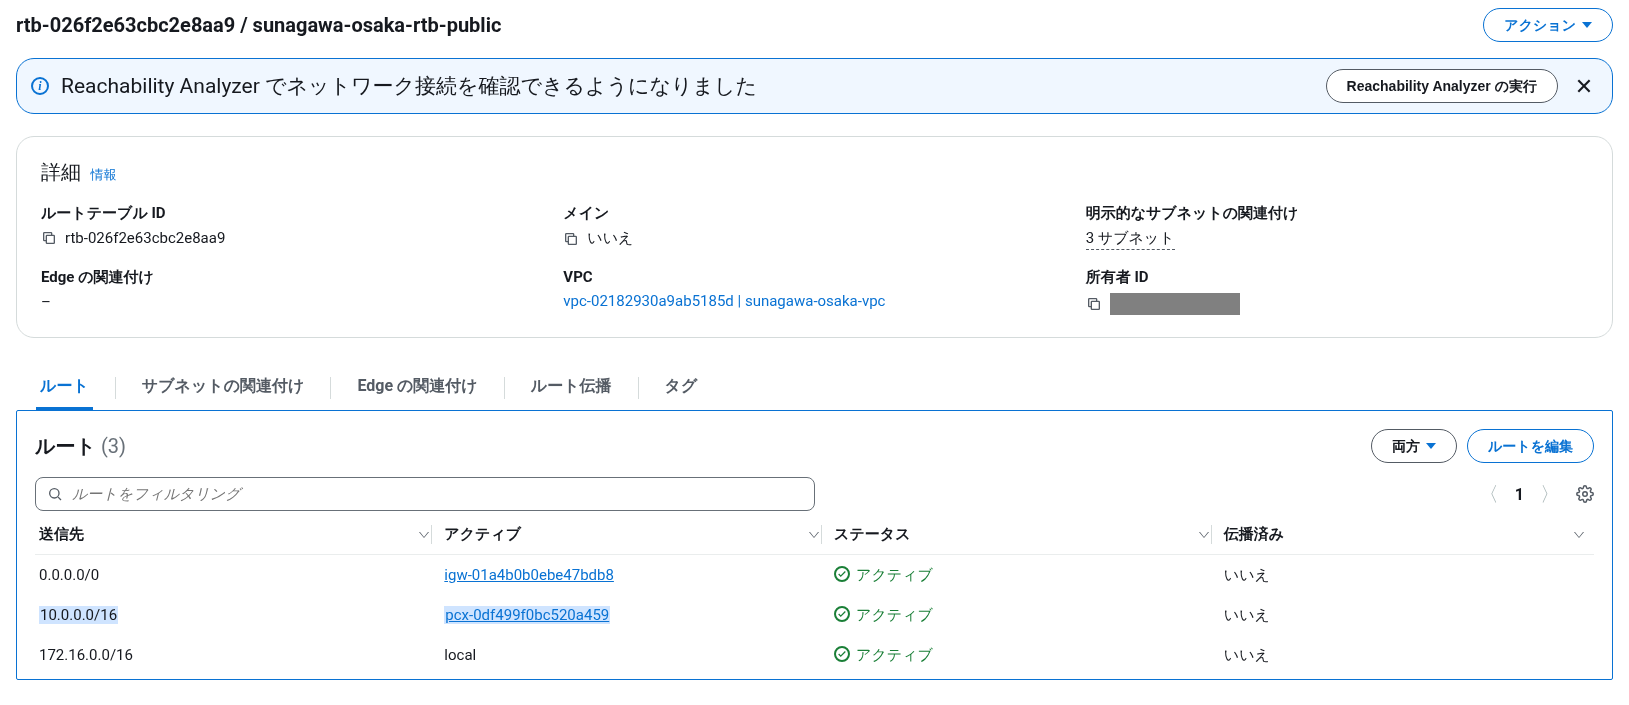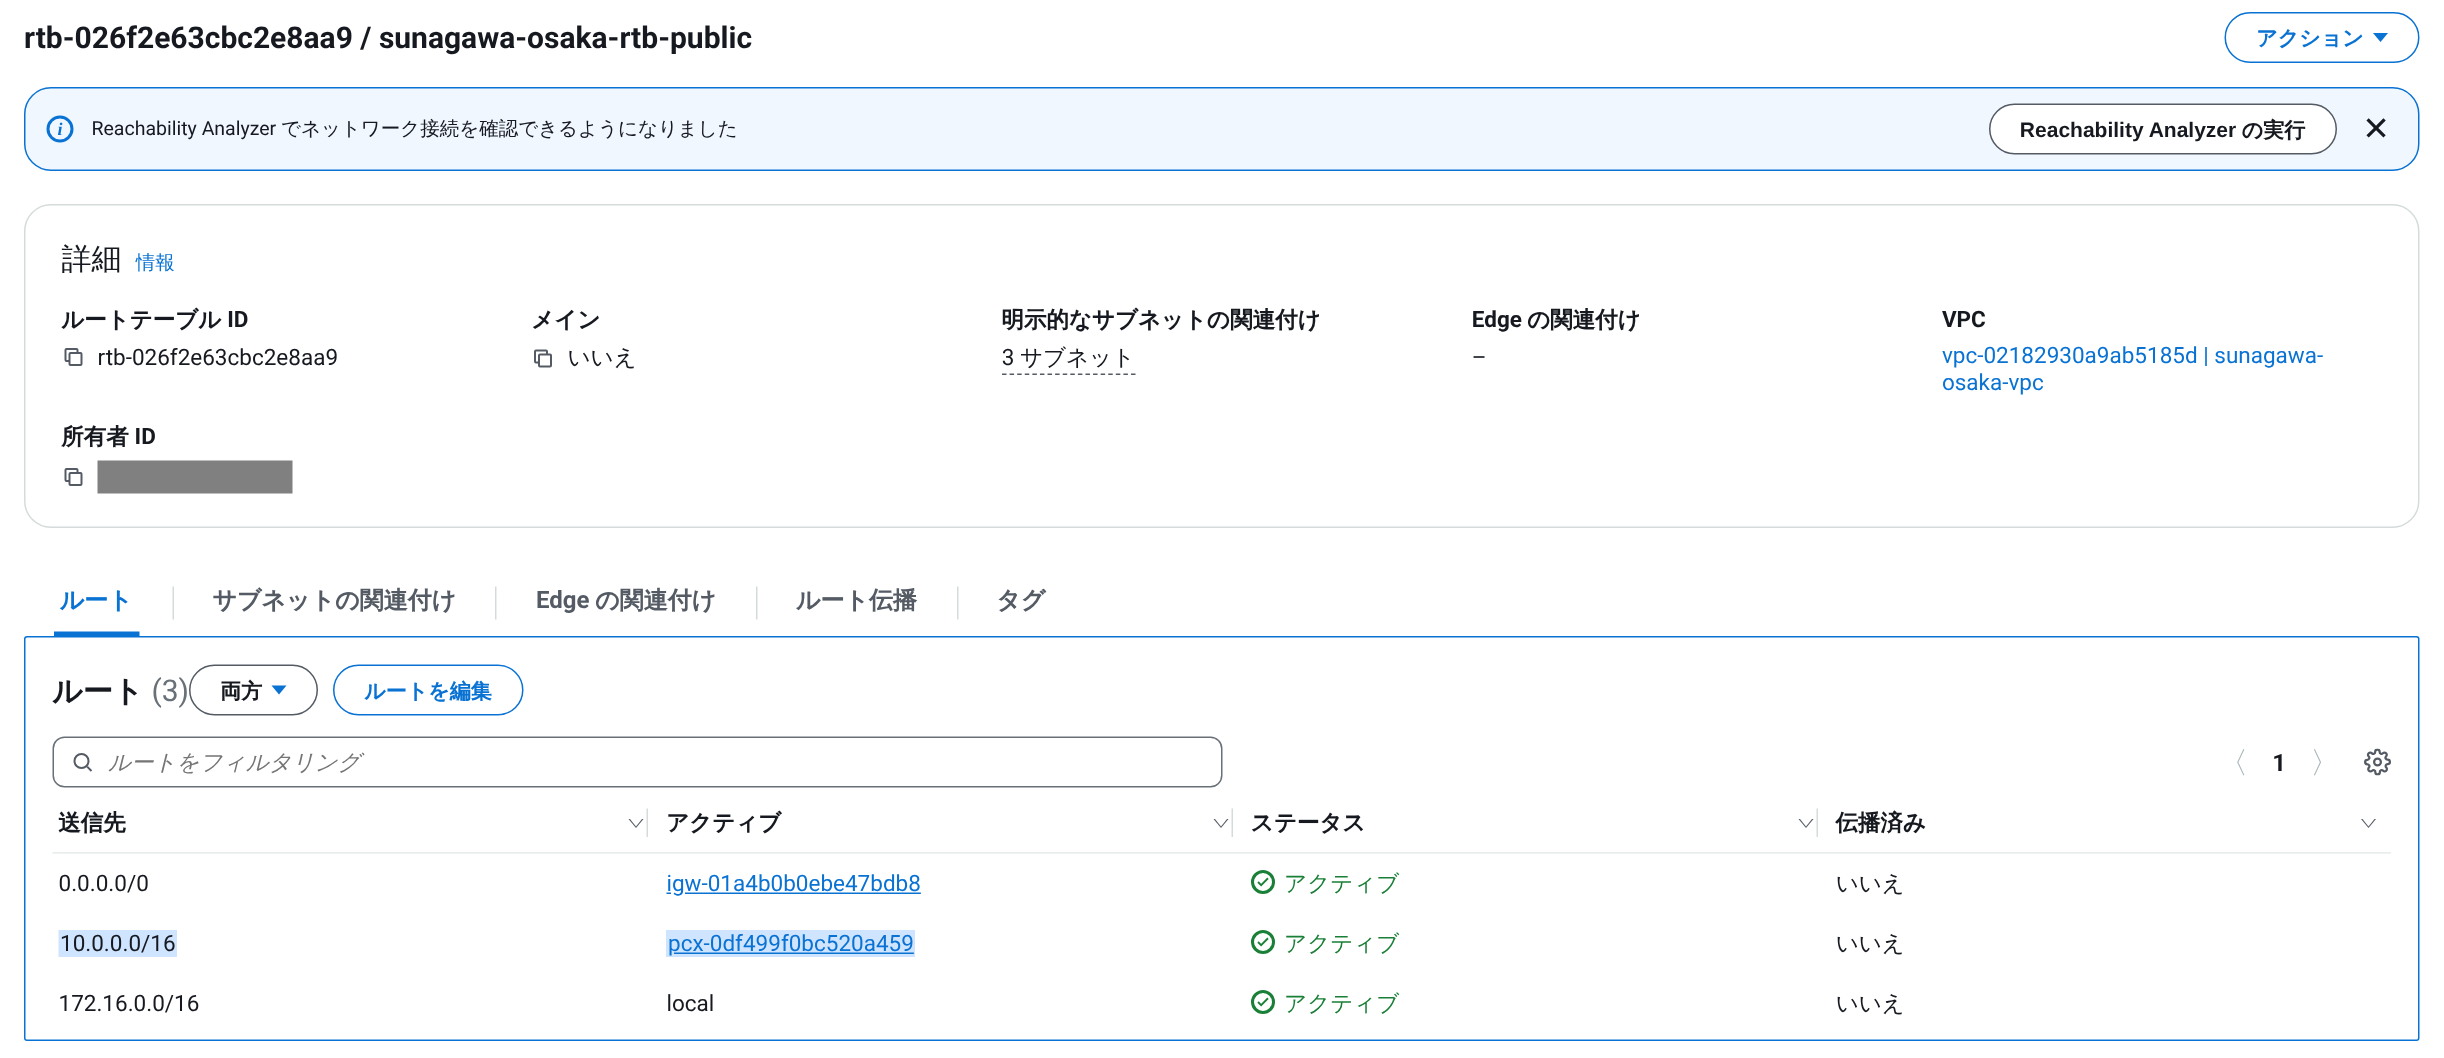--- a/index.html
+++ b/index.html
@@ -67,41 +67,41 @@
     border-radius: 50%;
     display: inline-flex;
     align-items: center;
     justify-content: center;
     font-weight: 700;
     font-size: 12px;
     flex-shrink: 0;
     font-style: italic;
     font-family: Georgia, serif;
   }
-  .banner-text { flex: 1; font-size: 13px; }
+  .banner-text { flex: 1; font-size: 21px; }
   .banner-close {
     width: 28px; height: 28px;
     display: inline-flex;
     align-items: center; justify-content: center;
     cursor: pointer;
     font-size: 22px;
     color: #16191f;
   }
   .panel {
     border: 1px solid #d5dbdb;
     border-radius: 18px;
     padding: 22px 24px;
     margin-bottom: 28px;
   }
   .panel-title-row { margin-bottom: 18px; }
   .panel-title { font-size: 20px; font-weight: 400; }
   .info-link { color: #0972d3; font-size: 13px; margin-left: 6px; text-decoration: none;}
   .detail-grid {
     display: grid;
-    grid-template-columns: repeat(5, 1fr);
+    grid-template-columns: repeat(3, 1fr);
     column-gap: 20px;
     row-gap: 18px;
   }
   .detail-label { font-size: 15px; font-weight: 700; margin-bottom: 6px;}
   .detail-value { font-size: 15px; display: flex; align-items: center; gap: 8px; }
   .link { color: #0972d3; text-decoration: none; }
   .dashed-underline { border-bottom: 1px dashed #545b64; padding-bottom:1px;}
   .copy-icon {
     width: 16px; height: 16px;
     color: #545b64;
@@ -134,20 +134,21 @@
     border-bottom: 3px solid #0972d3;
   }
   .tab-sep { width: 1px; height: 22px; background: #d5dbdb; margin: 0 22px; }
   .tab-panel {
     border: 1.5px solid #0972d3;
     border-radius: 2px;
     padding: 18px 18px 4px 18px;
   }
   .tab-panel-header {
     display: flex;
+    justify-content: space-between;
     align-items: center;
     margin-bottom: 14px;
   }
   .tab-panel-title {
     font-size: 20px; font-weight: 700;
   }
   .count-paren { color: #687078; font-weight: 400; }
   .tab-panel-actions { display: flex; gap: 10px; align-items: center; }
   .filter-row {
     display: flex;

